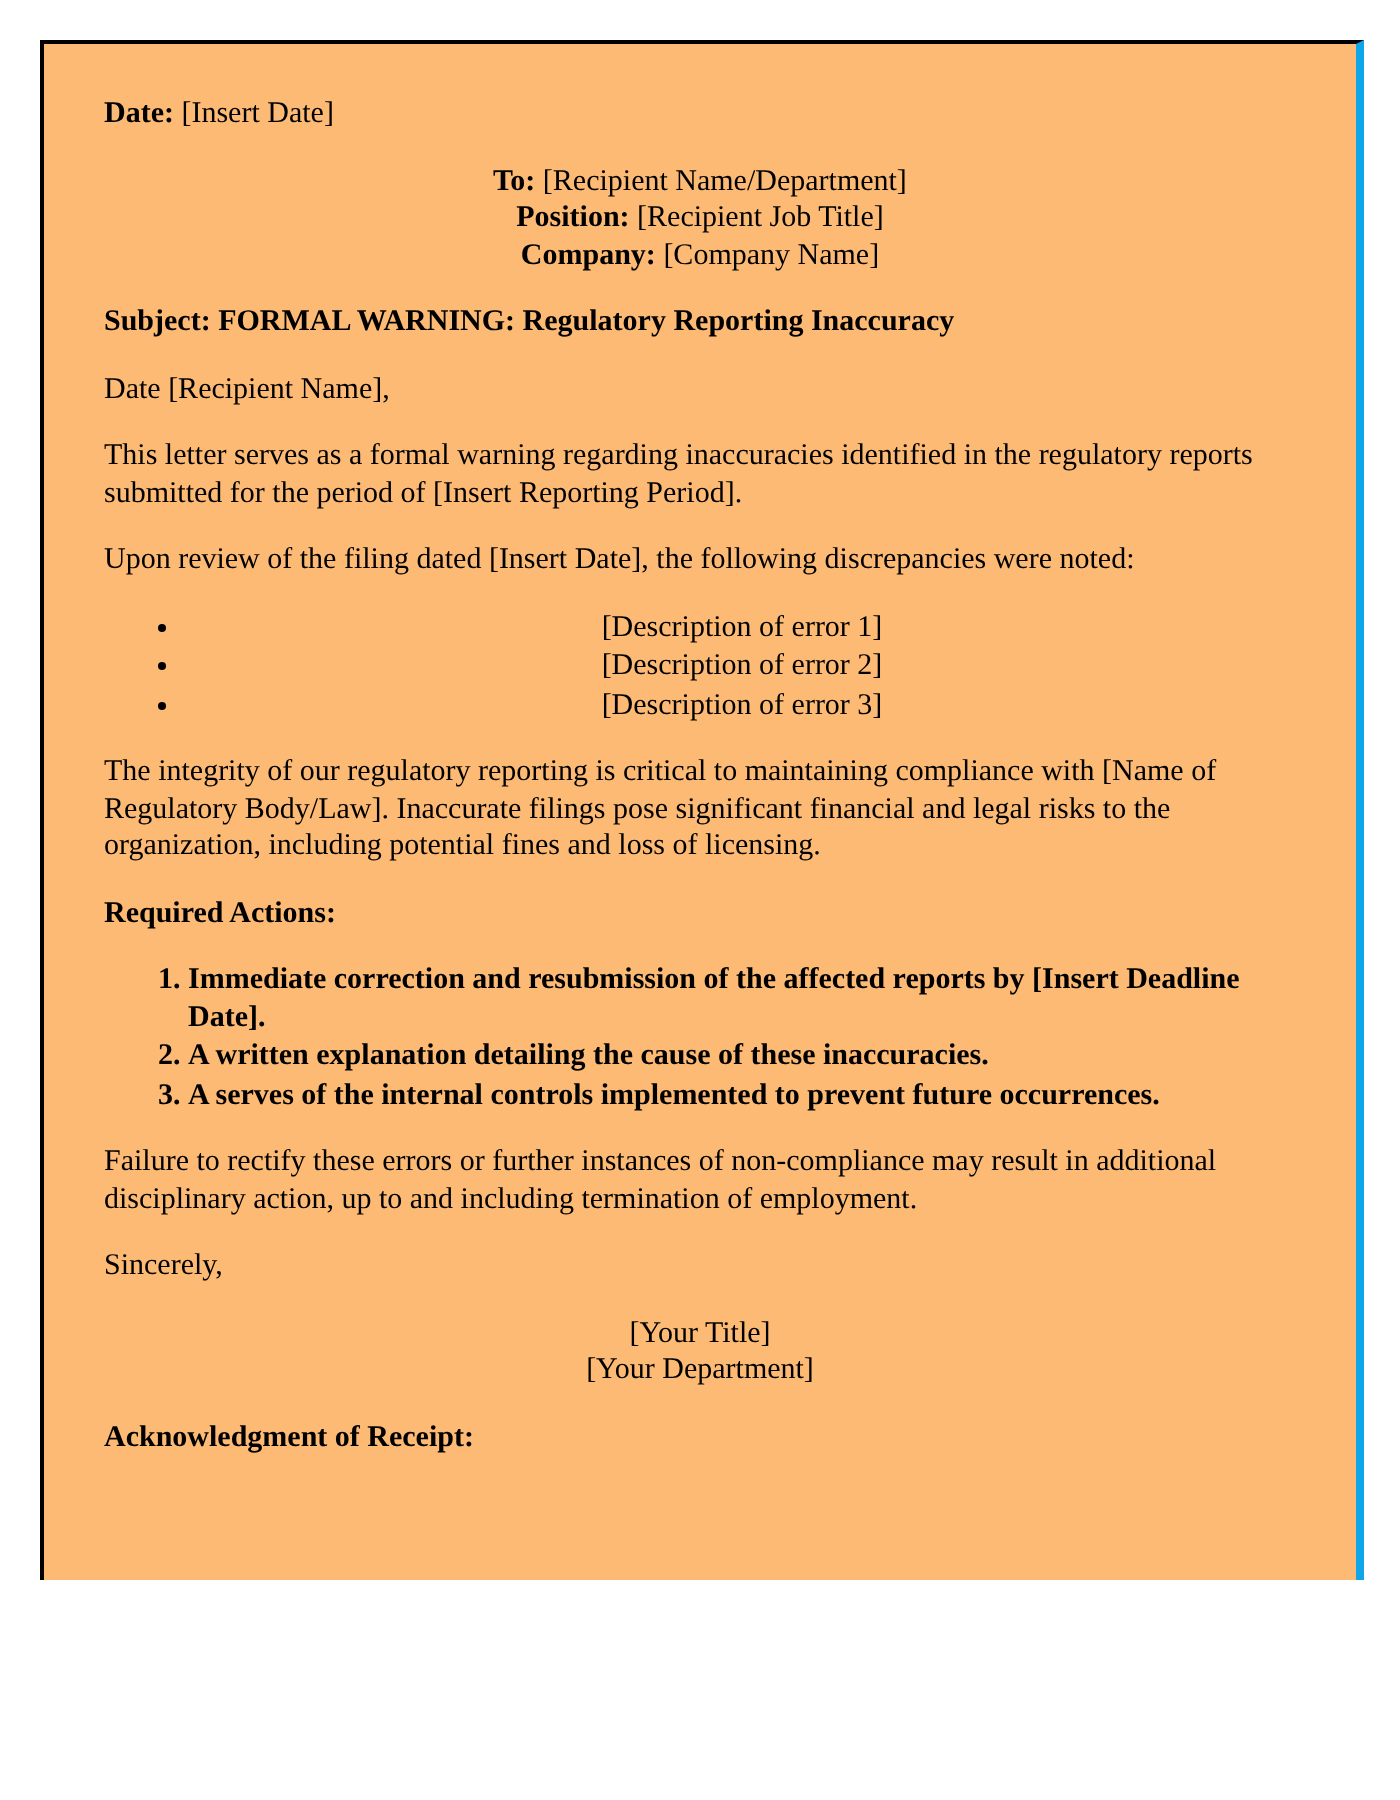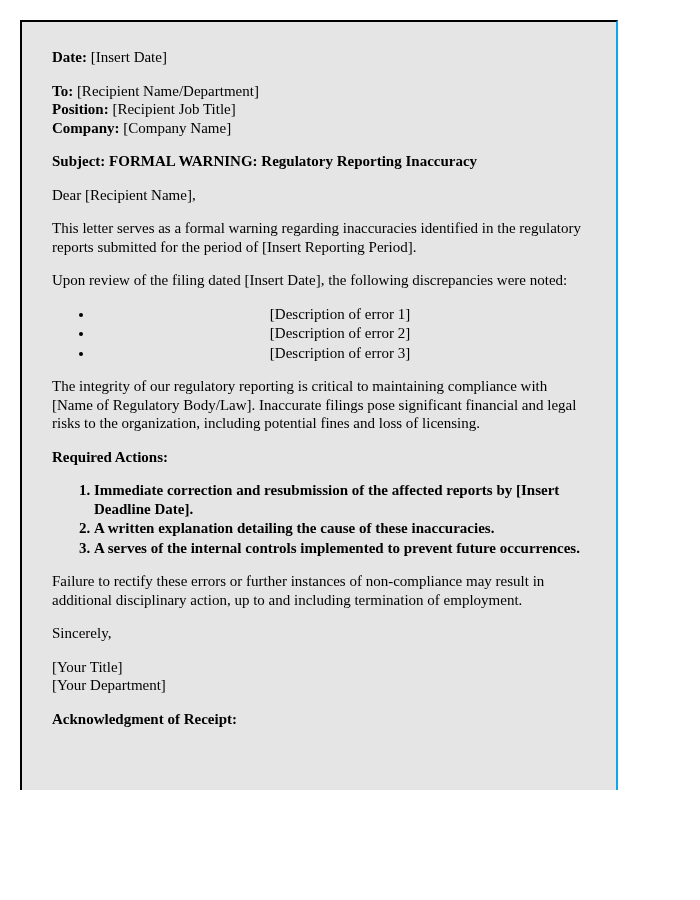--- a/index.html
+++ b/index.html
@@ -7,29 +7,29 @@
     width: 700px;
     height: 900px;
     background: #ffffff;
     font-family: "Liberation Serif", "DejaVu Serif", serif;
     color: #000000;
   }
   .letter-box {
     position: absolute;
     left: 20px;
     top: 20px;
-    width: 598px;
+    width: 662px;
     height: 770px;
     border-top: 2px solid #000000;
     border-left: 2px solid #000000;
-    border-right: 2px solid #0ea5e9;
+    border-right: 4px solid #0ea5e9;
     border-bottom: none;
     padding: 26px 30px 0 30px;
     overflow: hidden;
-    background: #e5e5e5;
+    background: #fdba74;
   }
   .letter-box p,
   .letter-box .block {
     font-size: 15px;
     line-height: 18.5px;
     margin: 0 0 15px 0;
   }
   .bold { font-weight: bold; }
   ul.error-list {
     margin: 0 0 15px 0;
@@ -43,40 +43,40 @@
     margin: 0 0 15px 0;
     padding-left: 42px;
     font-size: 15px;
     line-height: 18.5px;
     list-style-type: decimal;
     font-weight: bold;
   }
   ul.error-list li, ol.action-list li {
     margin: 0 0 1px 0;
   }
-  .sig-line { display: block; }
+  .sig-line { display: block; text-align: center; }
 </style>
 </head>
 <body>
 
 <div class="letter-box">
 
   <p class="block">
     <span class="bold">Date:</span><span> [Insert Date]</span>
   </p>
 
   <div class="block">
     <span class="sig-line"><span class="bold">To:</span><span> [Recipient Name/Department]</span></span>
     <span class="sig-line"><span class="bold">Position:</span><span> [Recipient Job Title]</span></span>
     <span class="sig-line"><span class="bold">Company:</span><span> [Company Name]</span></span>
   </div>
 
   <p class="block bold">Subject: FORMAL WARNING: Regulatory Reporting Inaccuracy</p>
 
-  <p class="block">Dear [Recipient Name],</p>
+  <p class="block">Date [Recipient Name],</p>
 
   <p class="block">This letter serves as a formal warning regarding inaccuracies identified in the regulatory reports submitted for the period of [Insert Reporting Period].</p>
 
   <p class="block">Upon review of the filing dated [Insert Date], the following discrepancies were noted:</p>
 
   <ul class="error-list">
     <li>[Description of error 1]</li>
     <li>[Description of error 2]</li>
     <li>[Description of error 3]</li>
   </ul>

